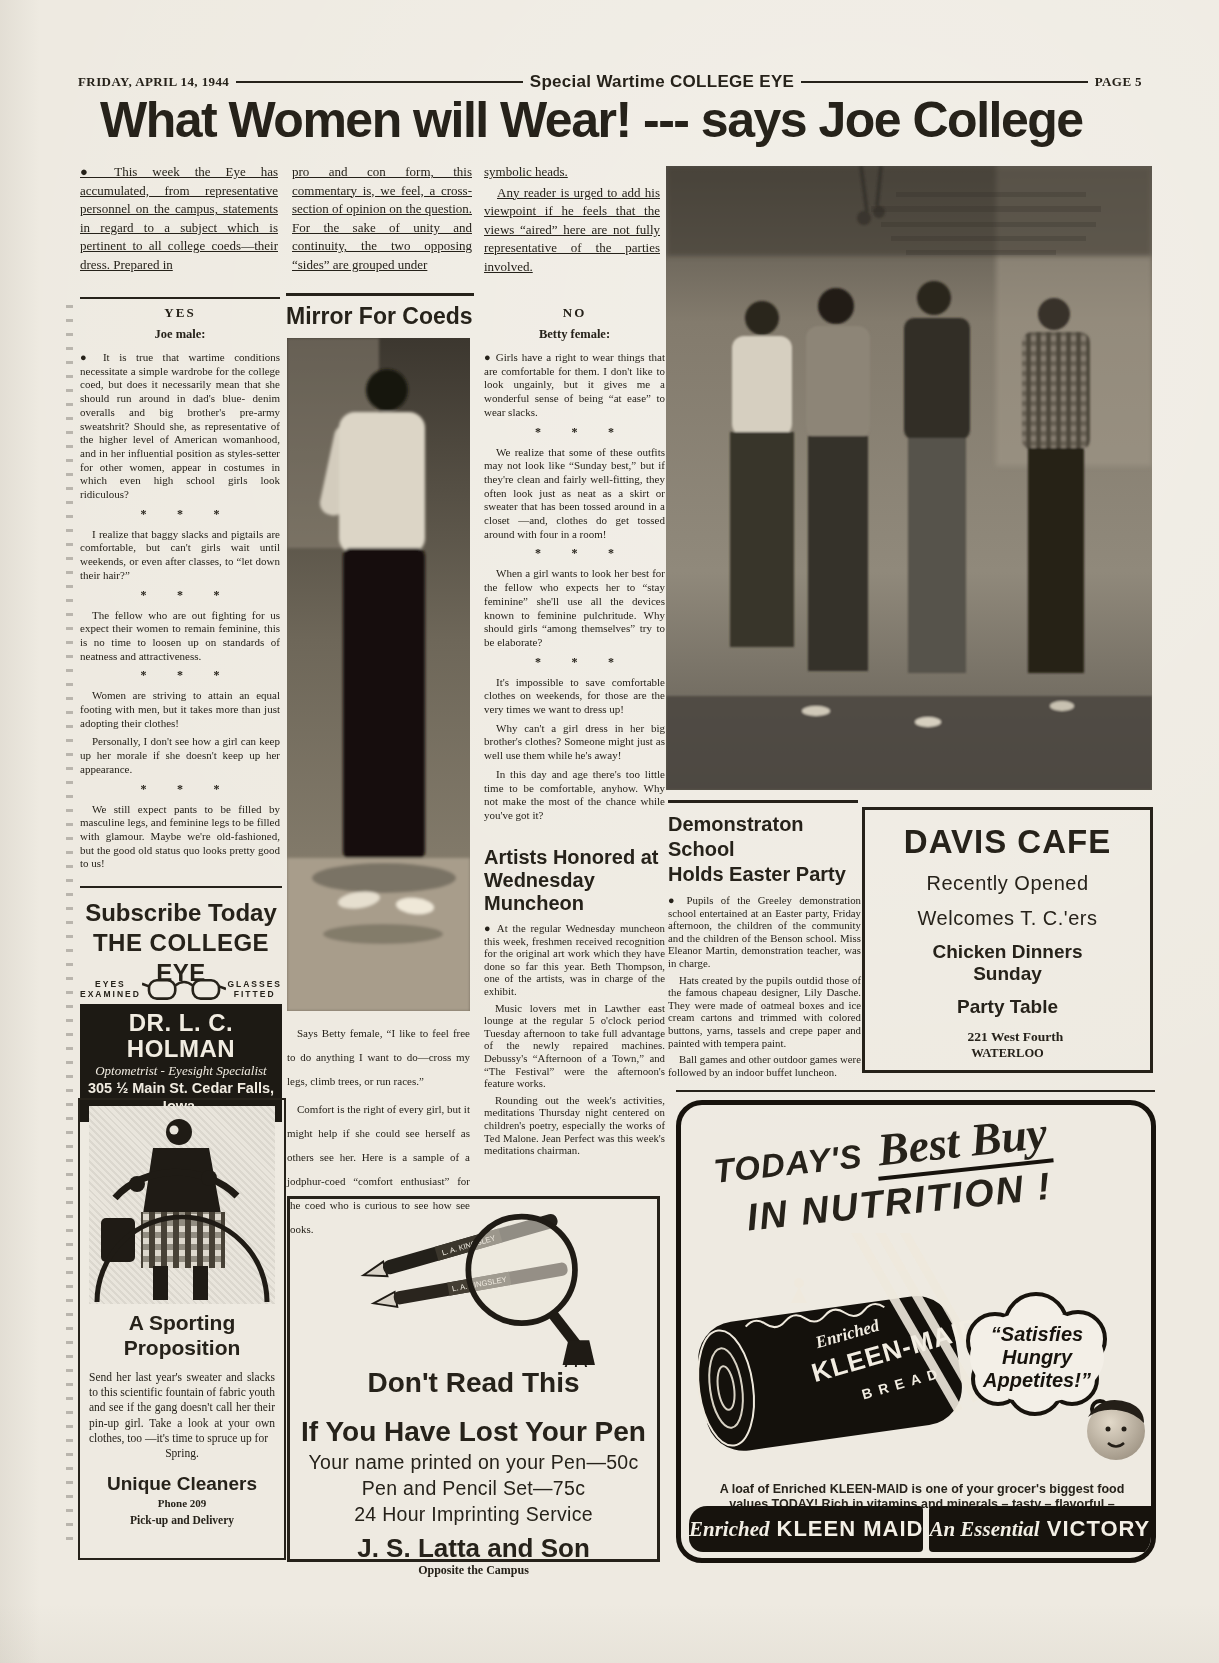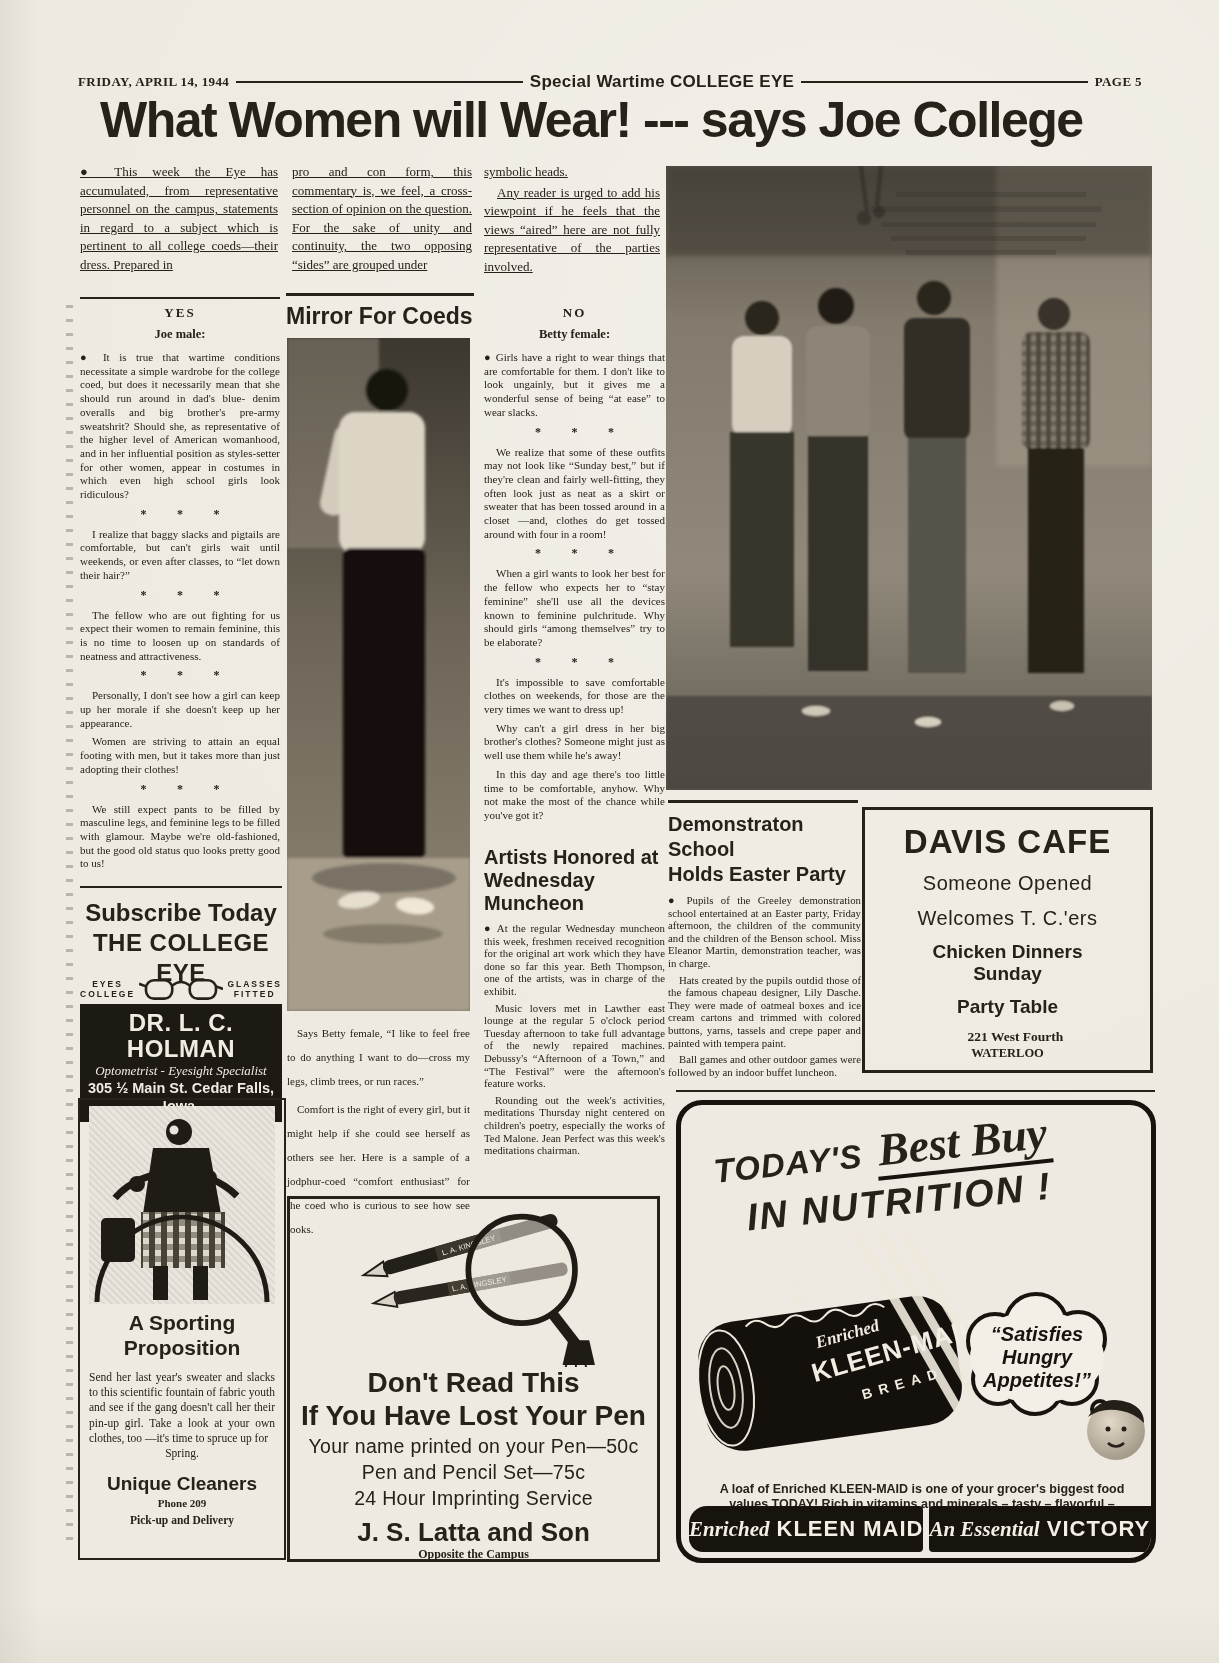--- a/index.html
+++ b/index.html
@@ -69,21 +69,21 @@
   #sporting .service{font:bold 11.5px/18px "Liberation Serif",serif;}
   
   #mirror-rule{top:293px;left:286px;width:188px;height:3px;}
   #mirror-head{top:303px;left:286px;width:188px;font:bold 23px/26px "Liberation Sans",sans-serif;}
   #mirror-photo{top:338px;left:287px;width:183px;height:673px;background:#59534a;}
   #mirror-caption{top:1021px;left:287px;width:183px;}
   #mirror-caption p{font-size:11px;line-height:24px;text-align:justify;margin:0 0 4px;text-indent:10px;}
   
   #pen-box{top:1196px;left:287px;width:373px;height:366px;border:3px solid var(--ink);text-align:center;padding:6px 8px;}
   #pen-box .t1{font:bold 28px/32px "Liberation Sans",sans-serif;}
-  #pen-box .t2{font:bold 28px/34px "Liberation Sans",sans-serif;}
+  #pen-box .t2{font:bold 28px/34px "Liberation Sans",sans-serif;margin-top:16px;}
   #pen-box .m{font:400 19.5px/26px "Liberation Sans",sans-serif;letter-spacing:.3px;}
   #pen-box .latta{font:bold 26px/30px "Liberation Sans",sans-serif;margin-top:6px;}
   #pen-box .opp{font:bold 12px/15px "Liberation Serif",serif;}
   
   #artists{top:846px;left:484px;width:181px;}
   .sec-head{font:bold 20px/23px "Liberation Sans",sans-serif;margin:0 0 7px;}
   #artists p,#demo p{font-size:10.8px;line-height:12.6px;text-align:justify;margin:0 0 4px;text-indent:11px;}
   #artists p.lead,#demo p.lead{text-indent:0;}
   #demo-rule{top:800px;left:668px;width:190px;height:3px;}
   #demo{top:812px;left:668px;width:193px;}
@@ -203,35 +203,35 @@
 <div id="yes-rule" class="abs rule"></div>
 <div id="yes-col" class="abs col-body">
   <div class="col-head">YES</div>
   <div class="col-sub">Joe male:</div>
   <p class="lead">● It is true that wartime conditions necessitate a simple wardrobe for the college coed, but does it necessarily mean that she should run around in dad's blue- denim overalls and big brother's pre-army sweatshrit? Should she, as representative of the higher level of American womanhood, and in her influential position as styles-setter for other women, appear in costumes in which even high school girls look ridiculous?</p>
   <div class="stars">* * *</div>
   <p>I realize that baggy slacks and pigtails are comfortable, but can't girls wait until weekends, or even after classes, to “let down their hair?”</p>
   <div class="stars">* * *</div>
   <p>The fellow who are out fighting for us expect their women to remain feminine, this is no time to loosen up on standards of neatness and attractiveness.</p>
   <div class="stars">* * *</div>
+  <p>Women are striving to attain an equal footing with men, but it takes more than just adopting their clothes!</p>
   <p>Personally, I don't see how a girl can keep up her morale if she doesn't keep up her appearance.</p>
-  <p>Women are striving to attain an equal footing with men, but it takes more than just adopting their clothes!</p>
   <div class="stars">* * *</div>
   <p>We still expect pants to be filled by masculine legs, and feminine legs to be filled with glamour. Maybe we're old-fashioned, but the good old status quo looks pretty good to us!</p>
 </div>
 
 <div id="subscribe" class="abs">
   <div class="l1">Subscribe Today</div>
   <div class="l2">THE COLLEGE EYE</div>
 </div>
 
 <div id="holman" class="abs">
   <div class="toprow">
     <span class="tinylbl">EYES
-COLLEGE</span>
+EXAMINED</span>
     <svg width="84" height="26" viewBox="0 0 96 26" aria-hidden="true">
       <rect x="8" y="3" width="30" height="21" rx="9" fill="none" stroke="#26221a" stroke-width="3"></rect>
       <rect x="58" y="3" width="30" height="21" rx="9" fill="none" stroke="#26221a" stroke-width="3"></rect>
       <path d="M38,9 q10,-8 20,0" fill="none" stroke="#26221a" stroke-width="3"></path>
       <path d="M8,10 L0,7 M88,10 L96,13" stroke="#26221a" stroke-width="3"></path>
     </svg>
     <span class="tinylbl">GLASSES
 FITTED</span>
   </div>
   <div class="blackbox">
@@ -370,21 +370,21 @@
     <div>Demonstraton School</div>
     <div>Holds Easter Party</div>
   </div>
   <p class="lead">● Pupils of the Greeley demonstration school entertained at an Easter party, Friday afternoon, the children of the community and the children of the Benson school. Miss Eleanor Martin, demonstration teacher, was in charge.</p>
   <p>Hats created by the pupils outdid those of the famous chapeau designer, Lily Dasche. They were made of oatmeal boxes and ice cream cartons and trimmed with colored buttons, yarns, tassels and crepe paper and painted with tempera paint.</p>
   <p>Ball games and other outdoor games were followed by an indoor buffet luncheon.</p>
 </div>
 
 <div id="davis" class="abs">
   <div class="name">DAVIS CAFE</div>
-  <div class="lt">Someone Opened</div>
+  <div class="lt">Recently Opened</div>
   <div class="lt">Welcomes T. C.'ers</div>
   <div class="bd">Chicken Dinners</div>
   <div class="bd2">Sunday</div>
   <div class="bd">Party Table</div>
   <div class="addr">221 West Fourth</div>
   <div class="city">WATERLOO</div>
 </div>
 
 <div id="nutri-rule" class="abs rule"></div>
 <div id="nutri" class="abs">

